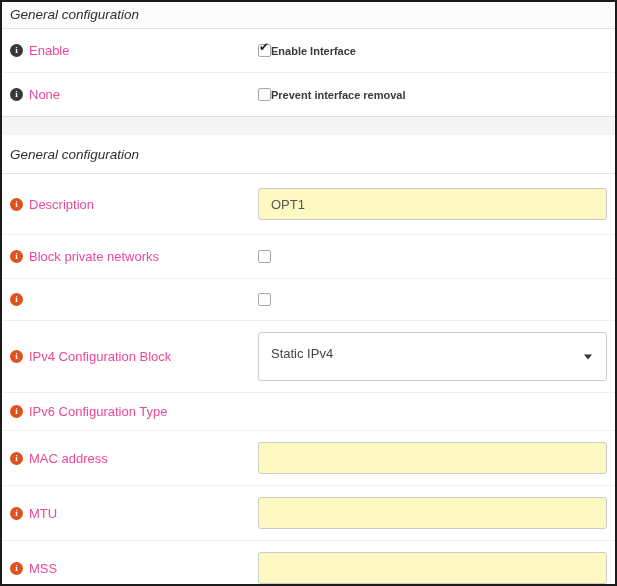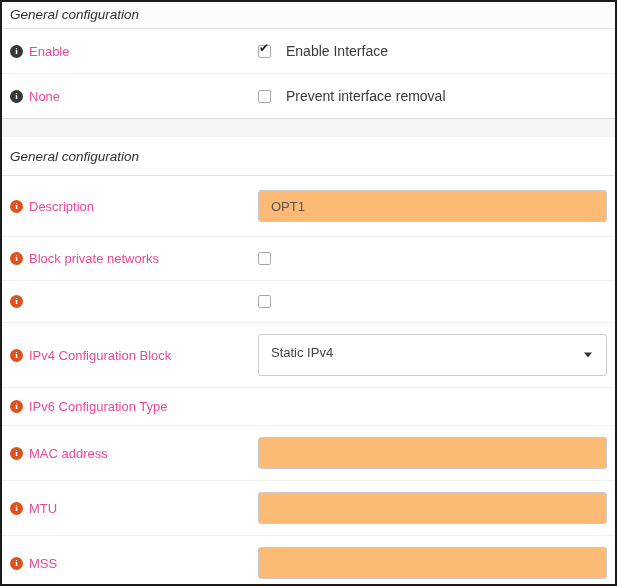--- a/index.html
+++ b/index.html
@@ -73,43 +73,43 @@
     background:#fdfdfd;
     display:inline-block;
     position:relative;
     cursor:pointer;
   }
   .checkbox .checkmark {
     position:absolute; top:-4px; left:0px;
     font-size:12px; color:#1f1f1f; line-height:1;
   }
   .cb-label {
-    margin-left:15px;
-    font-size:14px;
-    font-weight:normal;
+    margin-left:0;
+    font-size:11px;
+    font-weight:bold;
     color:#3a3a3a;
     cursor:pointer;
   }
 
   .text-input {
     width:100%; height:32px;
     border:1px solid #cbcbcb;
     border-radius:3px;
     padding:0 12px;
     font-size:13px;
     color:#555;
-    background:#fdba74;
+    background:#fef9c3;
     font-family:inherit;
     outline:none;
   }
 
   .select-wrap { position:relative; width:100%; }
   .select-input {
     appearance:none; -webkit-appearance:none; -moz-appearance:none;
-    width:100%; height:42px;
+    width:100%; height:49px;
     border:1px solid #cbcbcb;
     border-radius:3px;
     padding:0 26px 6px 12px;
     font-size:13px;
     color:#444;
     background:#fff;
     font-family:inherit;
     outline:none;
   }
   .caret-down {

